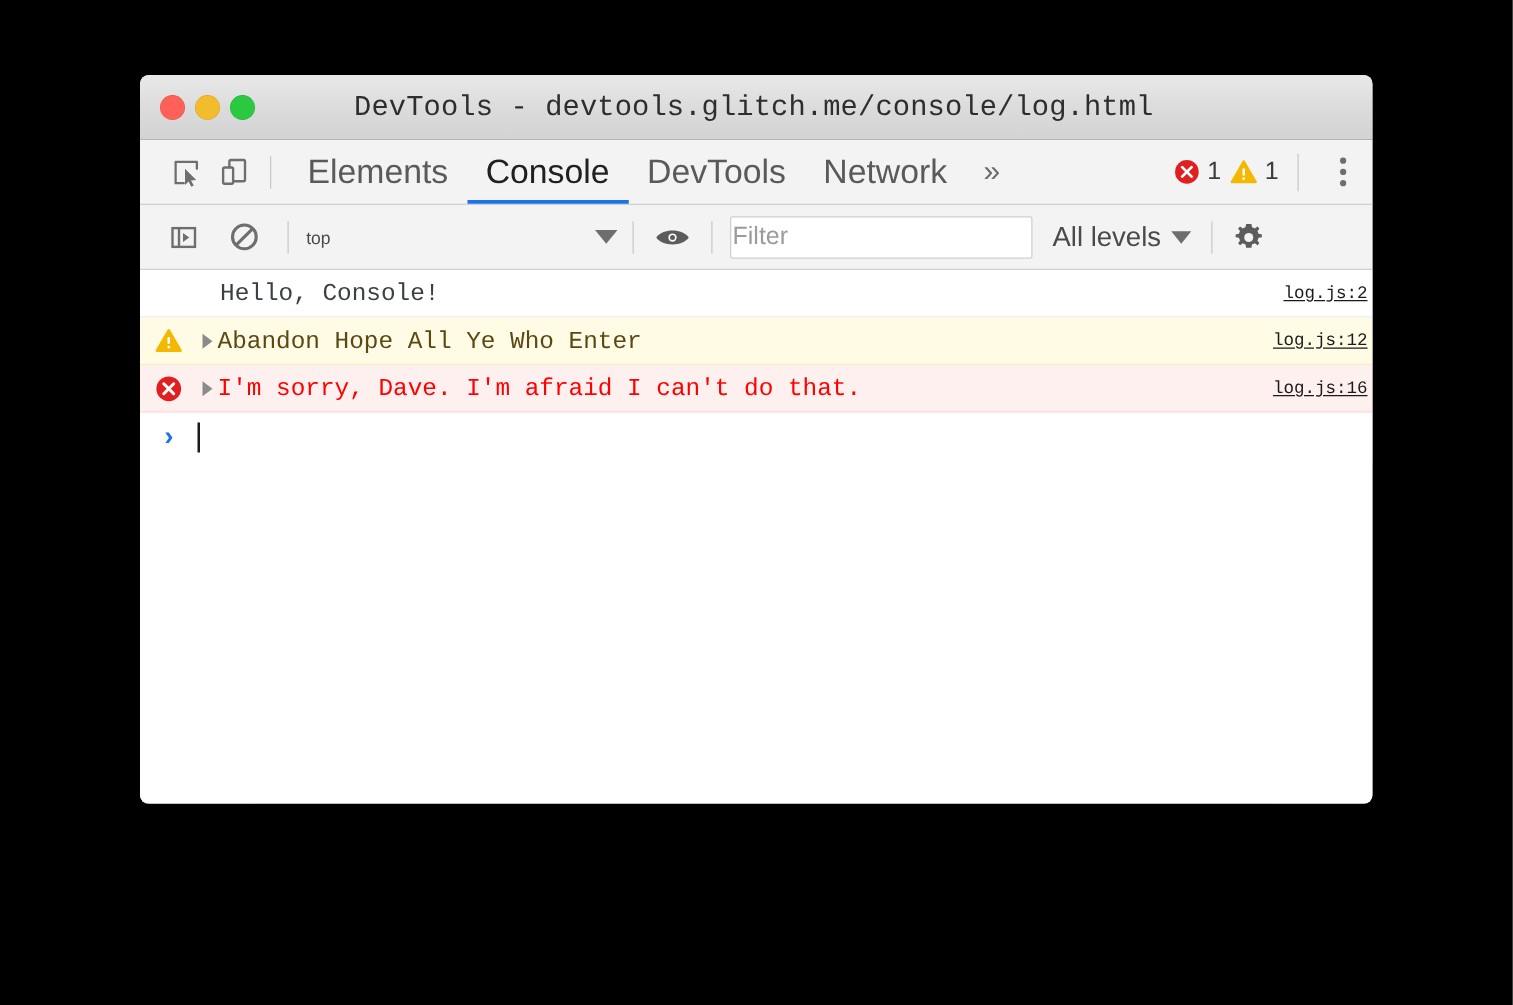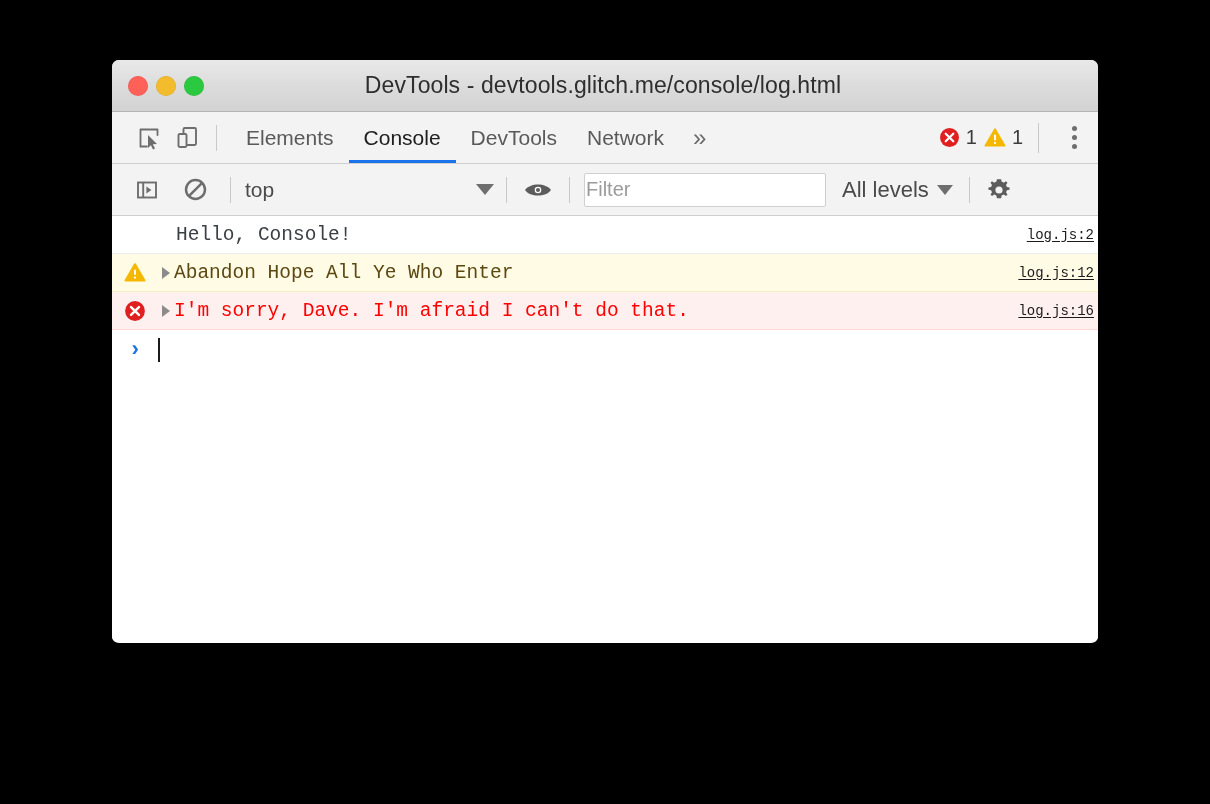--- a/index.html
+++ b/index.html
@@ -54,20 +54,21 @@
   .light.green  { background: #2ac93f; box-shadow: inset 0 0 0 0.5px rgba(0,0,0,0.10); }
 
   #window-title {
     position: absolute;
     left: 0; right: 4px;
     text-align: center;
     font-size: 23px;
     color: #2e2e2e;
     letter-spacing: 0.1px;
     pointer-events: none;
+    font-family: Liberation Mono, monospace;
   }
 
   
   #tabbar {
     height: 52px;
     background: #f3f3f3;
     border-bottom: 1px solid #cfcfcf;
     display: flex;
     align-items: center;
     box-sizing: border-box;
@@ -84,21 +85,21 @@
 
   .vsep {
     width: 1px;
     height: 26px;
     background: #c9c9c9;
     flex: none;
   }
   .vsep.tall { height: 30px; }
 
   .tab {
-    font-size: 21px;
+    font-size: 27px;
     color: #5a5a5a;
     padding: 0 15px;
     height: 51px;
     line-height: 51px;
     box-sizing: border-box;
     flex: none;
     white-space: nowrap;
   }
   .tab.active {
     color: #202020;
@@ -148,21 +149,21 @@
   #context-select {
     display: flex;
     align-items: center;
     flex: none;
     width: 275px;
     height: 38px;
     padding-left: 14px;
     box-sizing: border-box;
   }
   #context-label {
-    font-size: 21px;
+    font-size: 14px;
     color: #4a4a4a;
   }
   .caret {
     margin-left: auto;
     margin-right: 12px;
     width: 0; height: 0;
     border-left: 9px solid transparent;
     border-right: 9px solid transparent;
     border-top: 11px solid #6e6e6e;
   }

